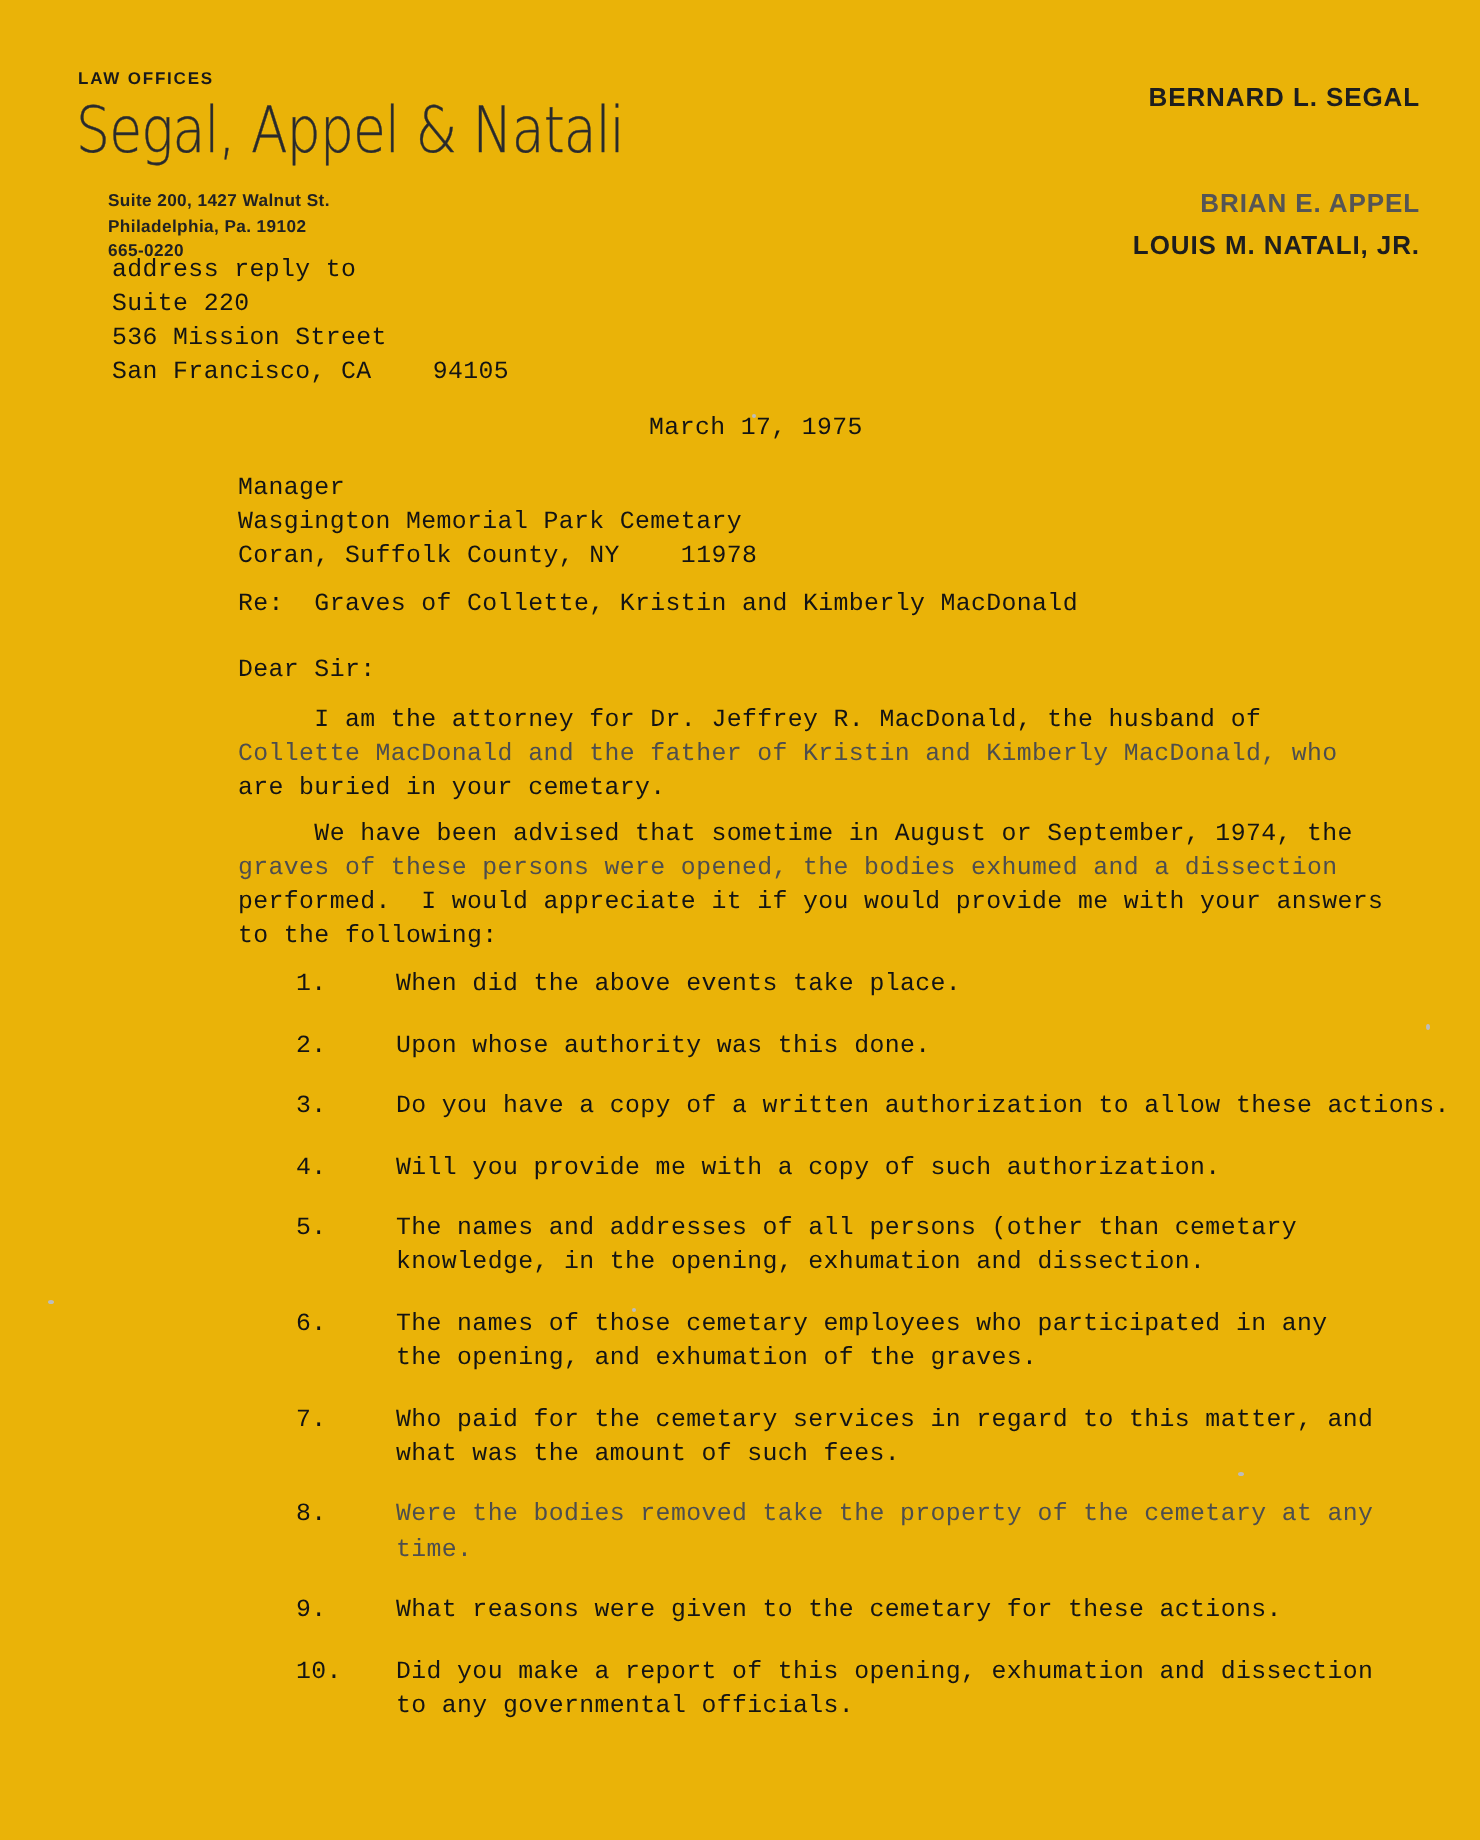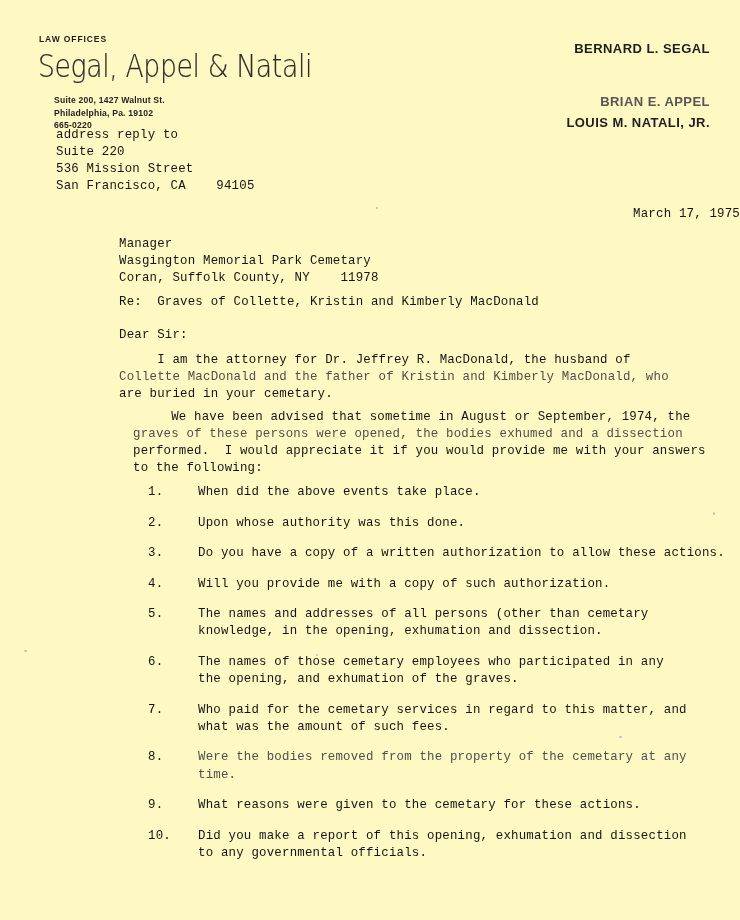--- a/index.html
+++ b/index.html
@@ -12,21 +12,21 @@
     width: 740px;
     height: 920px;
     overflow: hidden;
     font-family: "Liberation Mono", "DejaVu Sans Mono", monospace;
     color: #111111;
     position: relative;
   }
   .page {
     position: absolute;
     inset: 0;
-    background: #fef9c3;
+    background: #eab308;
   }
 
   
   .letterhead {
     position: absolute;
     left: 38px;
     top: 34px;
     width: 666px;
   }
   .law-offices {
@@ -91,21 +91,21 @@
     position: absolute;
     left: 40px;
     top: 127px;
   }
 
   .date-line {
     position: absolute;
     left: 0;
     right: 0;
     top: 204px;
-    text-align: right;
+    text-align: center;
   }
   .date-line .tw { display: inline-block; }
 
   .recipient {
     position: absolute;
     left: 103px;
     top: 236px;
   }
 
   .re-line {
@@ -120,21 +120,21 @@
     top: 327px;
   }
 
   .para1 {
     position: absolute;
     left: 103px;
     top: 352px;
   }
   .para2 {
     position: absolute;
-    left: 117px;
+    left: 103px;
     top: 409px;
   }
 
   .qlist {
     position: absolute;
     left: 132px;
     top: 484px;
     width: 580px;
   }
   .qitem {
@@ -266,21 +266,21 @@
       <div class="qnum tw">7.</div>
       <div class="qtext">
         <div class="tw">Who paid for the cemetary services in regard to this matter, and</div>
         <div class="tw">what was the amount of such fees.</div>
       </div>
     </div>
 
     <div class="qitem">
       <div class="qnum tw">8.</div>
       <div class="qtext">
-        <div class="tw faded">Were the bodies removed from the property of the cemetary at any</div>
+        <div class="tw faded">Were the bodies removed take the property of the cemetary at any</div>
         <div class="tw faded">time.</div>
       </div>
     </div>
 
     <div class="qitem">
       <div class="qnum tw">9.</div>
       <div class="qtext">
         <div class="tw">What reasons were given to the cemetary for these actions.</div>
       </div>
     </div>

